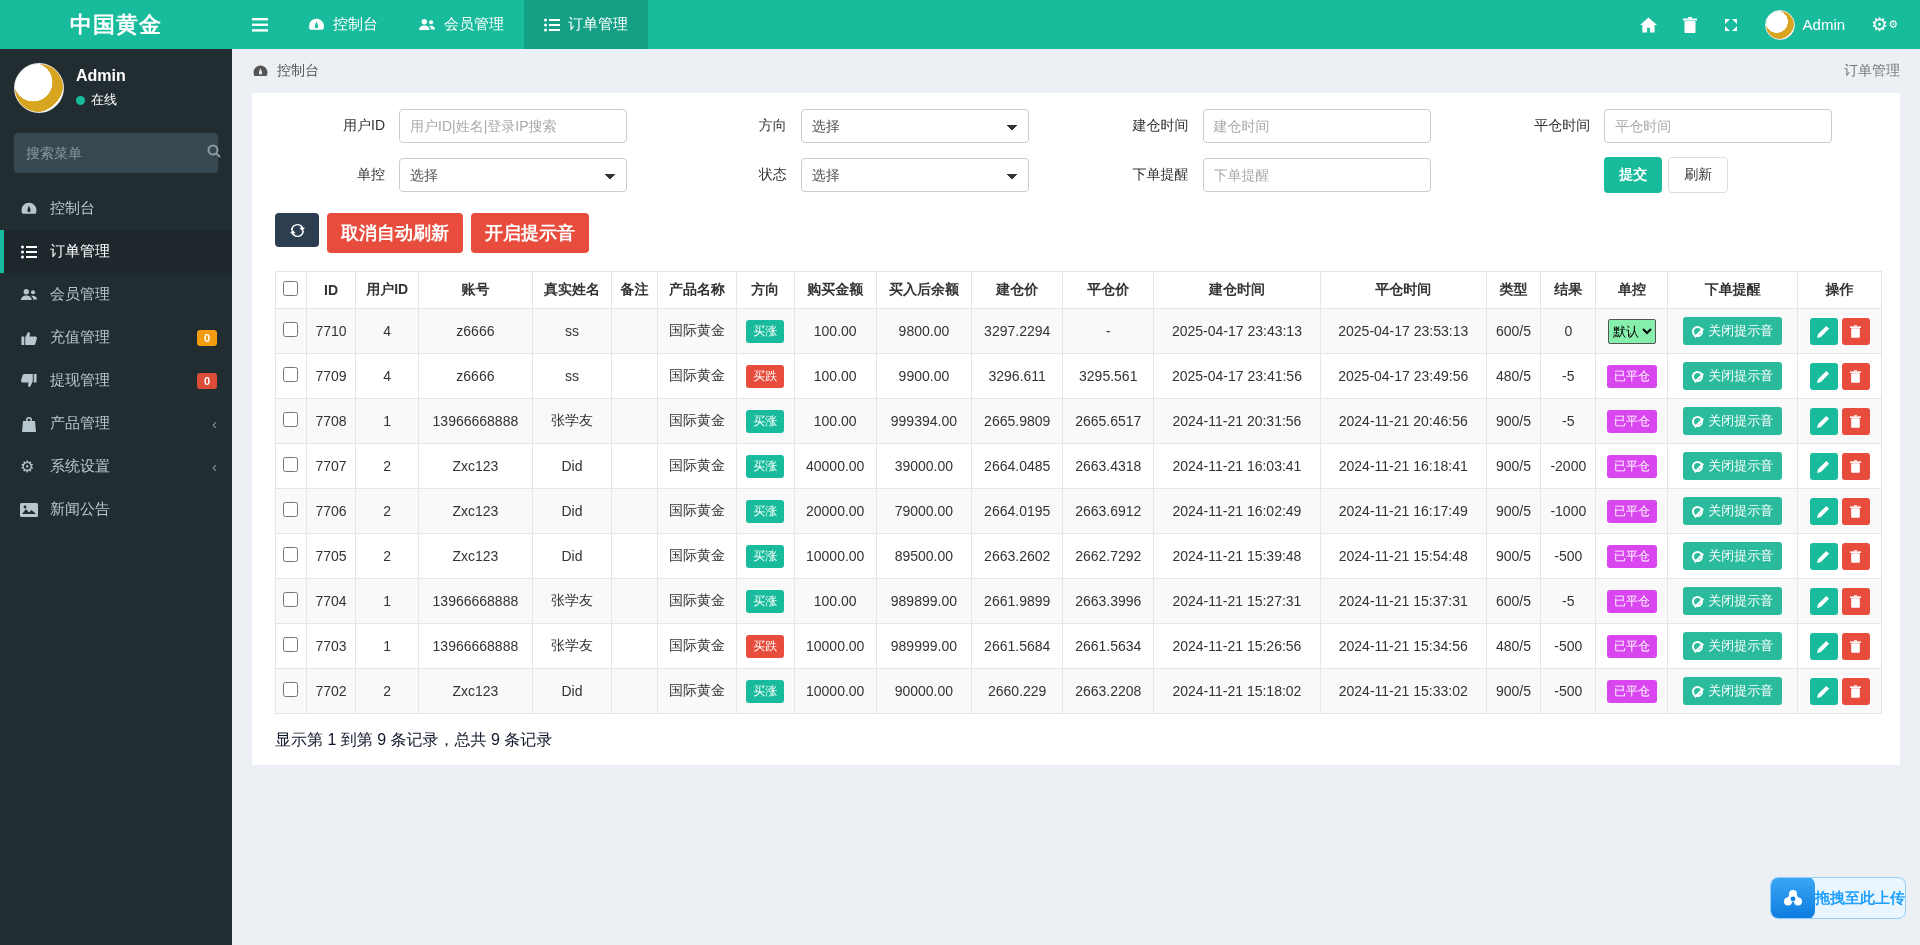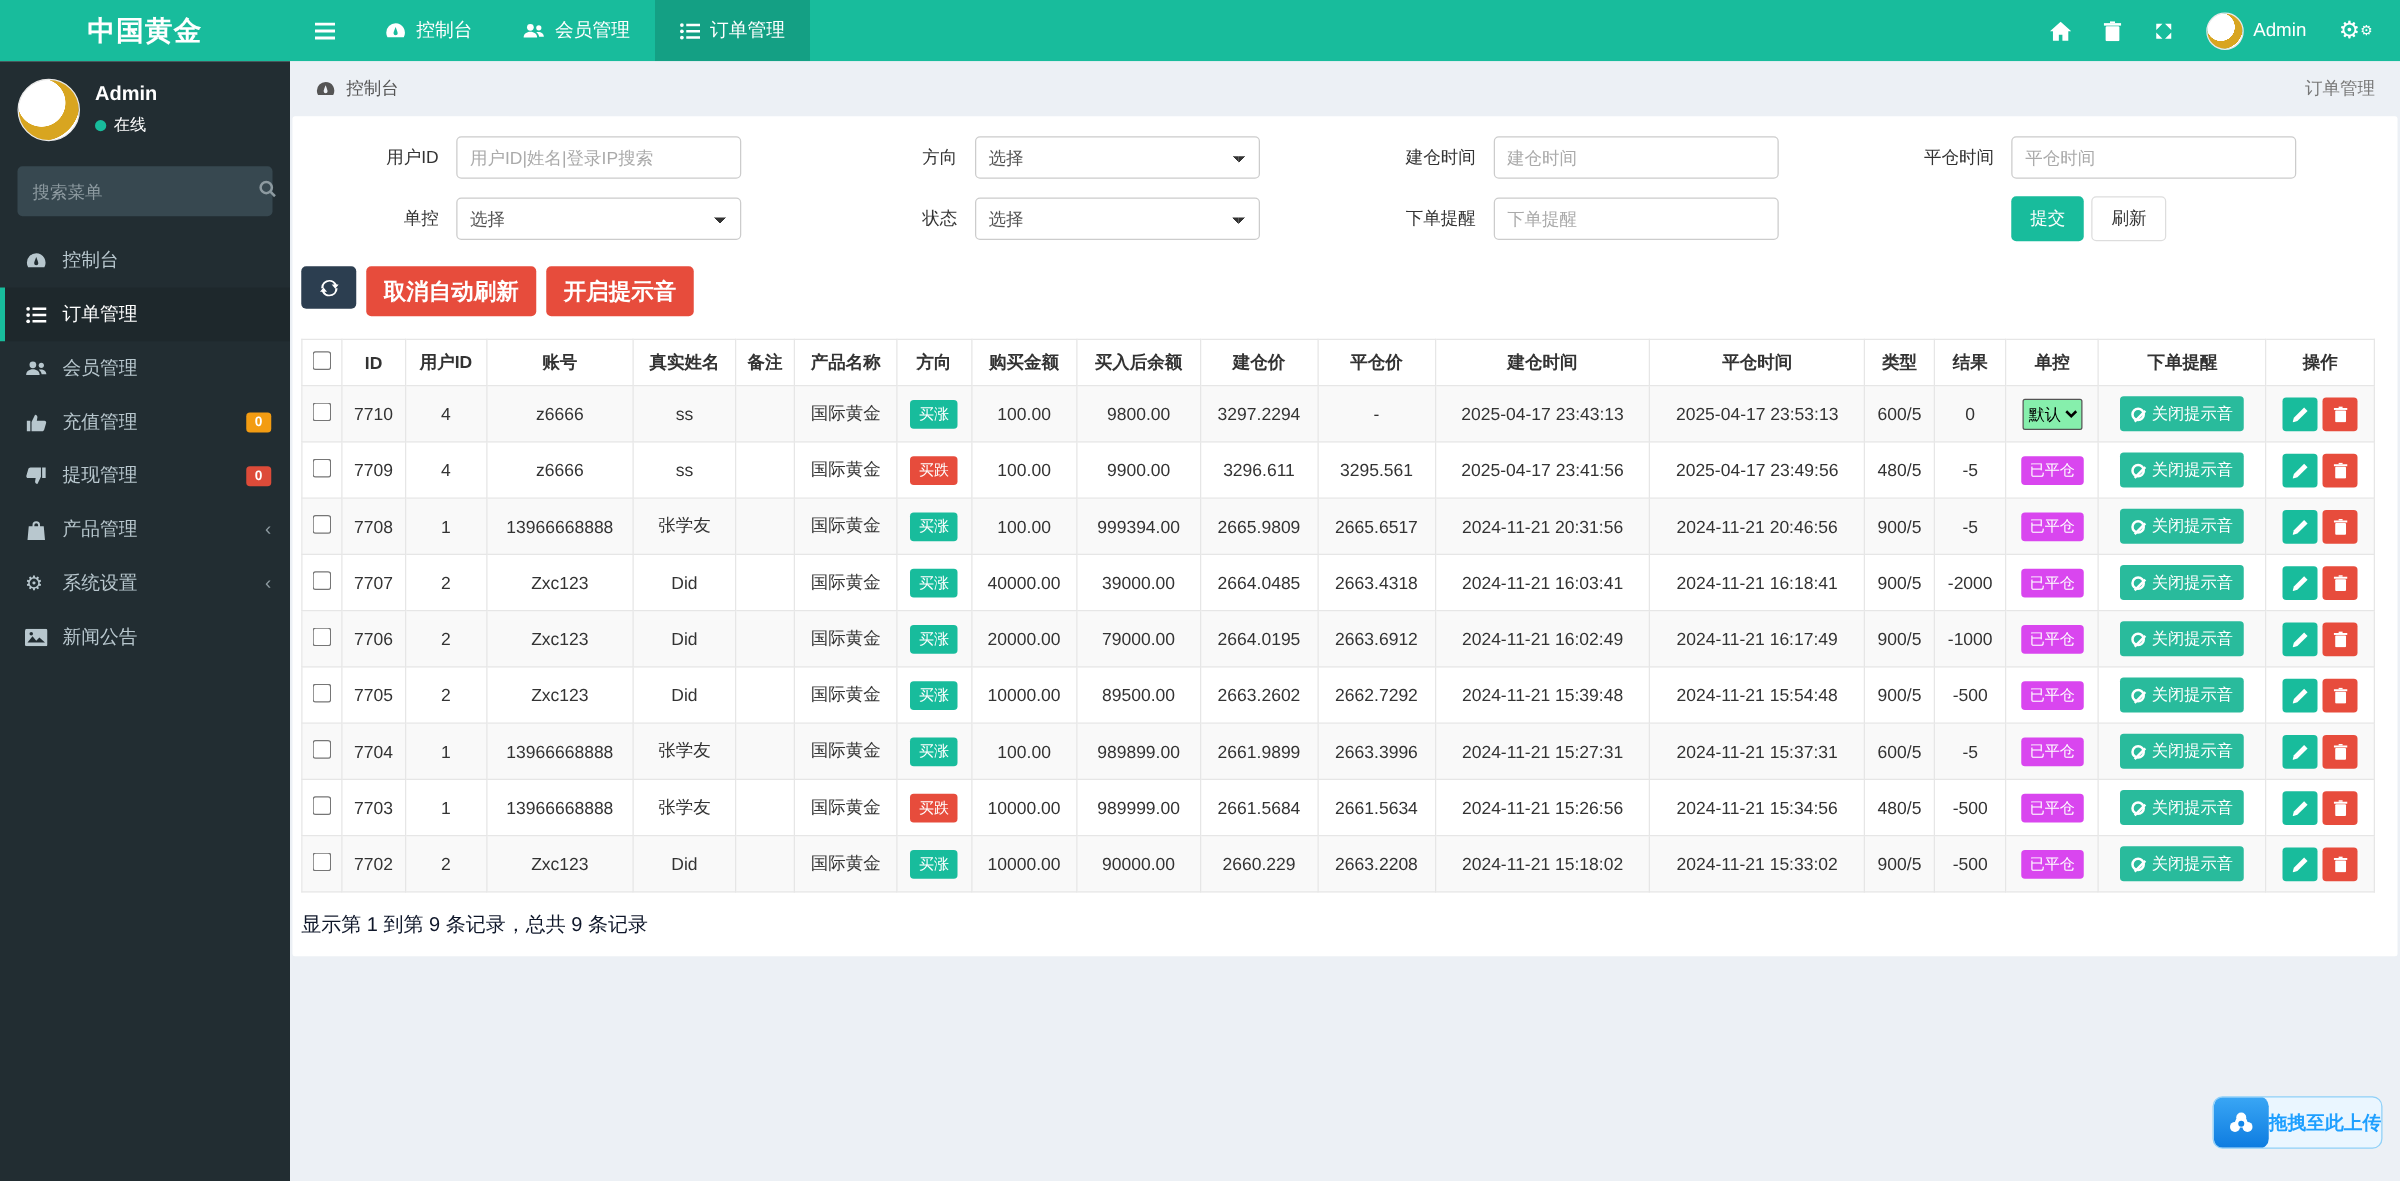--- a/index.html
+++ b/index.html
@@ -44,37 +44,37 @@
   .side-badge { font-size:11px; font-weight:bold; color:#fff; border-radius:3px; padding:2px 7px; }
   .side-badge.orange { background:#f39c12; }
   .side-badge.red { background:#dd4b39; }
   .chev { color:#8d9aa0; font-size:15px; }
 
   
   .content { position:absolute; top:49px; left:232px; width:1688px; height:896px; background:#ecf0f5; }
   .crumbbar { height:44px; display:flex; align-items:center; justify-content:space-between;
     padding:0 20px; color:#555; font-size:14px; }
   .crumb-left { display:flex; align-items:center; gap:8px; }
-  .card { background:#fff; margin:0 2px; padding:16px 18px 14px 7px; border-radius:2px; }
+  .card { background:#fff; margin:0 20px; padding:16px 18px 14px 23px; border-radius:2px; }
 
   
   .filter-grid { display:grid; grid-template-columns:repeat(4,1fr); row-gap:14px; margin-bottom:20px; }
   .fgroup { display:flex; align-items:center; }
   .fgroup label { width:110px; text-align:right; margin-right:14px; font-size:14px; color:#333; }
   .fctrl { width:228px; height:34px; border:1px solid #ccc; border-radius:4px;
     padding:0 10px; font-size:14px; color:#333; background:#fff; outline:none;
     font-family:inherit; }
   .fctrl::placeholder { color:#aaa; }
   select.fctrl { appearance:none; -webkit-appearance:none;
     background-image:linear-gradient(45deg, transparent 49%, #333 50%),linear-gradient(-45deg, transparent 49%, #333 50%);
     background-position: calc(100% - 16px) 15px, calc(100% - 11px) 15px;
     background-size:5px 5px; background-repeat:no-repeat; color:#555; }
   .fbtns { display:flex; gap:6px; padding-left:124px; }
   .btn { border:none; border-radius:4px; font-size:14px; cursor:pointer; font-family:inherit; }
-  .btn-submit { background:#18bc9c; color:#fff; padding:8px 15px; }
+  .btn-submit { background:#18bc9c; color:#fff; padding:8px 15px;font-weight:bold; }
   .btn-refresh2 { background:#fff; color:#333; border:1px solid #ddd; padding:8px 15px; }
 
   
   .toolbar { display:flex; gap:8px; margin-bottom:18px; }
   .btn-dark { background:#2c3e50; color:#fff; width:44px; height:34px;
     display:flex; align-items:center; justify-content:center; }
   .btn-red { background:#e74c3c; color:#ffffff; padding:8px 14px; font-size:18px;font-weight:bold; }
 
   
   table { width:100%; border-collapse:collapse; font-size:14px; }

